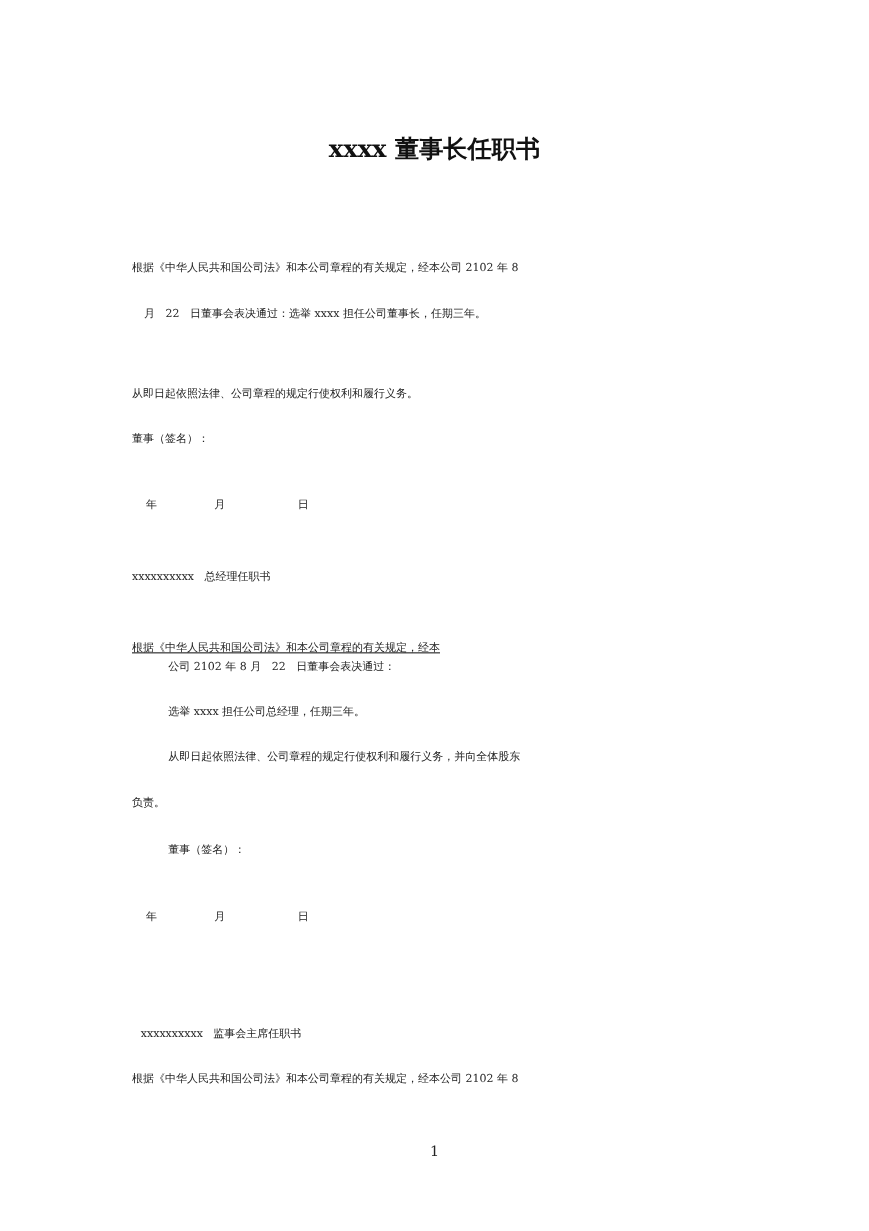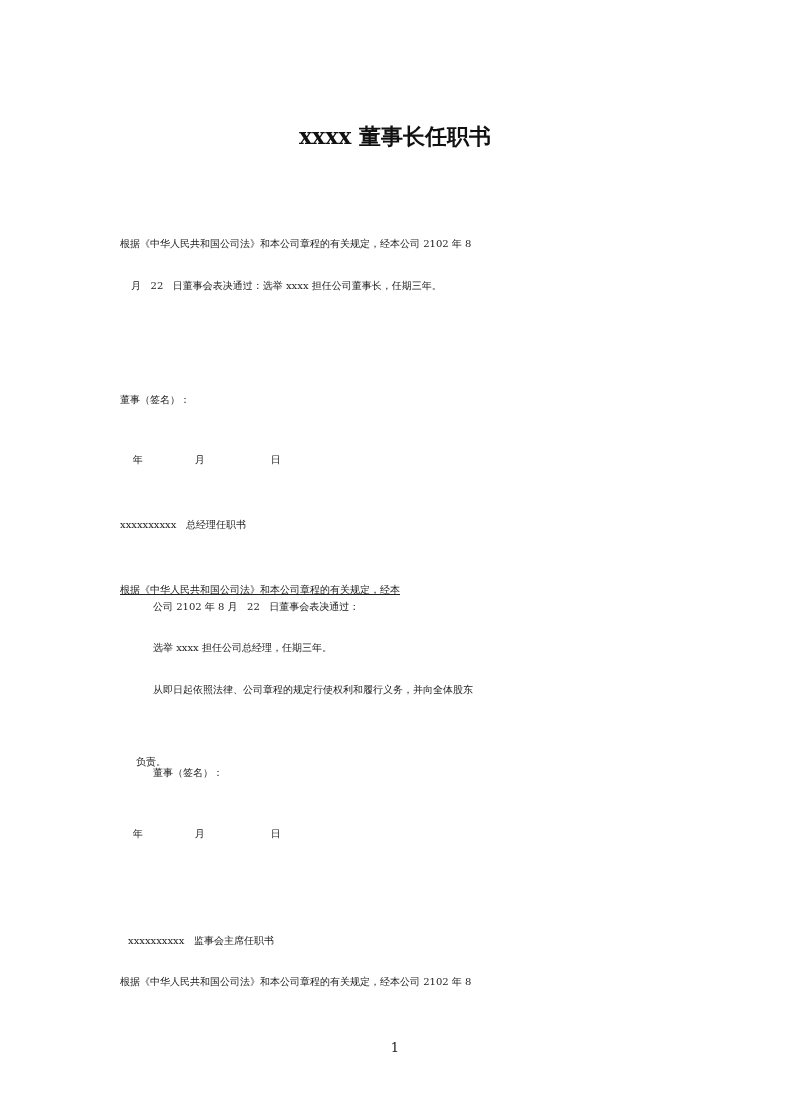--- a/index.html
+++ b/index.html
@@ -56,31 +56,32 @@
   </style>
 </head>
 <body>
 
 <div class="page">
 
   <div class="title">xxxx 董事长任职书</div>
 
   <div class="line" style="top:234px;">根据《中华人民共和国公司法》和本公司章程的有关规定，经本公司 2102 年 8</div>
   <div class="line" style="top:276px;margin-left:11px;">月   22   日董事会表决通过：选举 xxxx 担任公司董事长，任期三年。</div>
+  <div class="line" style="top:349px;">从即日起依照法律、公司章程的规定行使权利和履行义务。</div>
   <div class="line" style="top:390px;">董事（签名）：</div>
   <div class="line" style="top:430px;">
     <span>年</span><span class="gap" style="width:52px"></span><span>月</span><span class="gap" style="width:66px"></span><span>日</span>
   </div>
 
   <div class="line" style="top:515px;">xxxxxxxxxx   总经理任职书</div>
   <div class="line" style="top:580px;text-decoration:underline;">根据《中华人民共和国公司法》和本公司章程的有关规定，经本</div>
   <div class="line indent" style="top:597px;">公司 2102 年 8 月   22   日董事会表决通过：</div>
   <div class="line indent" style="top:638px;">选举 xxxx 担任公司总经理，任期三年。</div>
-  <div class="line indent" style="top:680px;">从即日起依照法律、公司章程的规定行使权利和履行义务，并向全体股东</div>
-  <div class="line" style="top:752px;margin-left:16px;">负责。</div>
+  <div class="line indent" style="top:680px;font-family:Liberation Mono, monospace;">从即日起依照法律、公司章程的规定行使权利和履行义务，并向全体股东</div>
+  <div class="line" style="top:721px;">负责。</div>
   <div class="line indent" style="top:763px;">董事（签名）：</div>
   <div class="line" style="top:804px;">
     <span>年</span><span class="gap" style="width:52px"></span><span>月</span><span class="gap" style="width:66px"></span><span>日</span>
   </div>
 
   <div class="line" style="top:931px;margin-left:8px;">xxxxxxxxxx   监事会主席任职书</div>
   <div class="line" style="top:972px;">根据《中华人民共和国公司法》和本公司章程的有关规定，经本公司 2102 年 8</div>
 
   <div class="page-number">1</div>
 </div>

